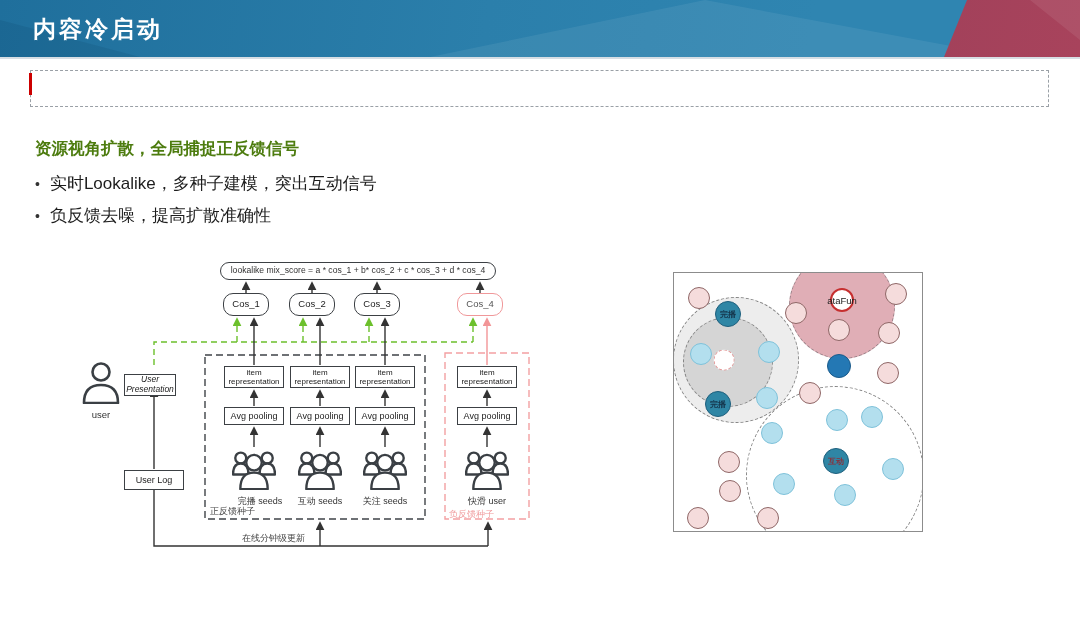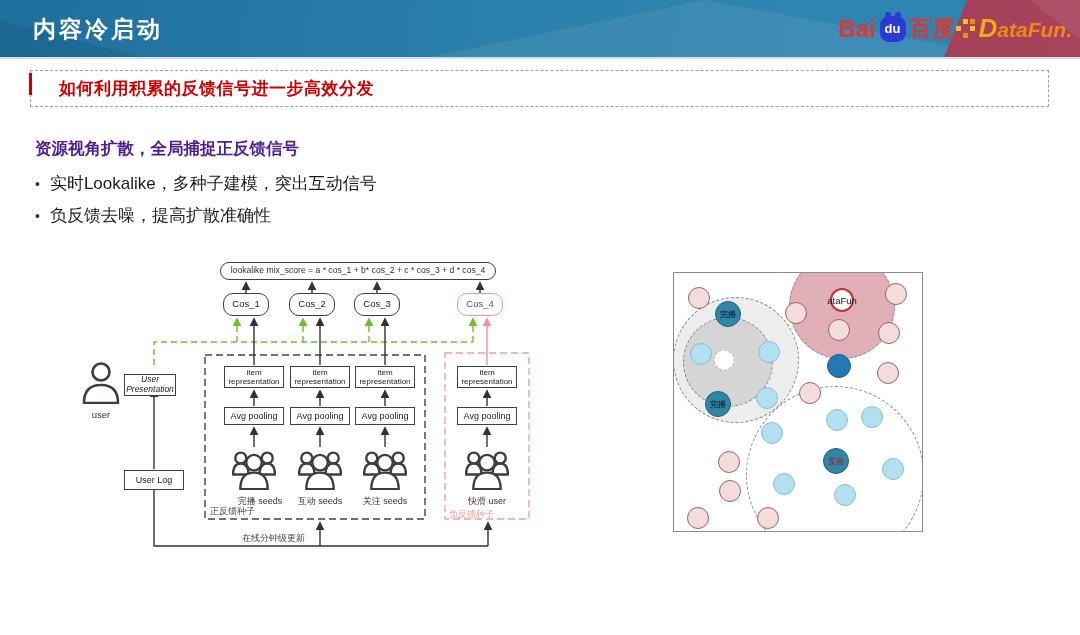--- a/index.html
+++ b/index.html
@@ -39,21 +39,21 @@
   .df-text{font-size:21px;font-weight:bold;font-style:italic;color:#f08a14;letter-spacing:0px;}
   .df-text .df-d{font-size:26px;color:#f6a914;}
 
   
   .banner{position:absolute;left:30px;top:70px;width:1019px;height:37px;box-sizing:border-box;
           border:1.6px dashed #9aa0a6;display:flex;align-items:center;}
   .banner-accent{position:absolute;left:-2px;top:2px;width:3px;height:22px;background:#cc0000;}
   .banner-text{margin-left:28px;color:#cc0000;font-size:17px;font-weight:bold;letter-spacing:0.5px;}
 
   
-  .heading{position:absolute;left:35px;top:138px;font-size:16.5px;font-weight:bold;color:#4c1d95;}
+  .heading{position:absolute;left:35px;top:138px;font-size:16.5px;font-weight:bold;color:#4d7c0f;}
   .bullets{position:absolute;left:35px;top:163px;margin:0;padding:0;list-style:none;}
   .bullets li{font-size:17px;color:#1d1d1d;margin-top:10px;line-height:22px;}
   .bullets li:before{content:"•";margin-right:10px;font-size:14px;color:#333;}
 
   
   .diagram{position:absolute;left:80px;top:262px;width:460px;height:300px;}
   .diagram svg{position:absolute;left:0;top:0;}
   .box{position:absolute;box-sizing:border-box;background:#fff;border:1.2px solid #3c4044;
        display:flex;align-items:center;justify-content:center;text-align:center;
        font-size:9px;color:#222;line-height:1.15;}
@@ -102,38 +102,24 @@
 </style>
 </head>
 <body>
 
 <div class="header">
   <div class="header-facet1"></div>
   <div class="header-facet2"></div>
   <div class="header-maroon"></div>
   <div class="header-maroon2"></div>
   <span class="header-title">内容冷启动</span>
-  <div class="logos">
-    <span class="baidu">
-      <span class="bai">Bai</span>
-      <span class="paw">
-          <span>du</span>
-        </span>
-      <span class="cn">百度</span>
-    </span>
-    <span class="datafun">
-      <span class="df-dots"></span>
-      <span class="df-text"><span class="df-d">D</span><span>ataFun.</span></span>
-    </span>
-  </div>
 </div>
 
 <div class="banner">
   <span class="banner-accent"></span>
-  <span class="banner-text">如何利用积累的反馈信号进一步高效分发</span>
 </div>
 
 <div class="heading">资源视角扩散，全局捕捉正反馈信号</div>
 <ul class="bullets">
   <li>实时Lookalike，多种子建模，突出互动信号</li>
   <li>负反馈去噪，提高扩散准确性</li>
 </ul>
 
 <div class="diagram">
   <svg width="460" height="300">

